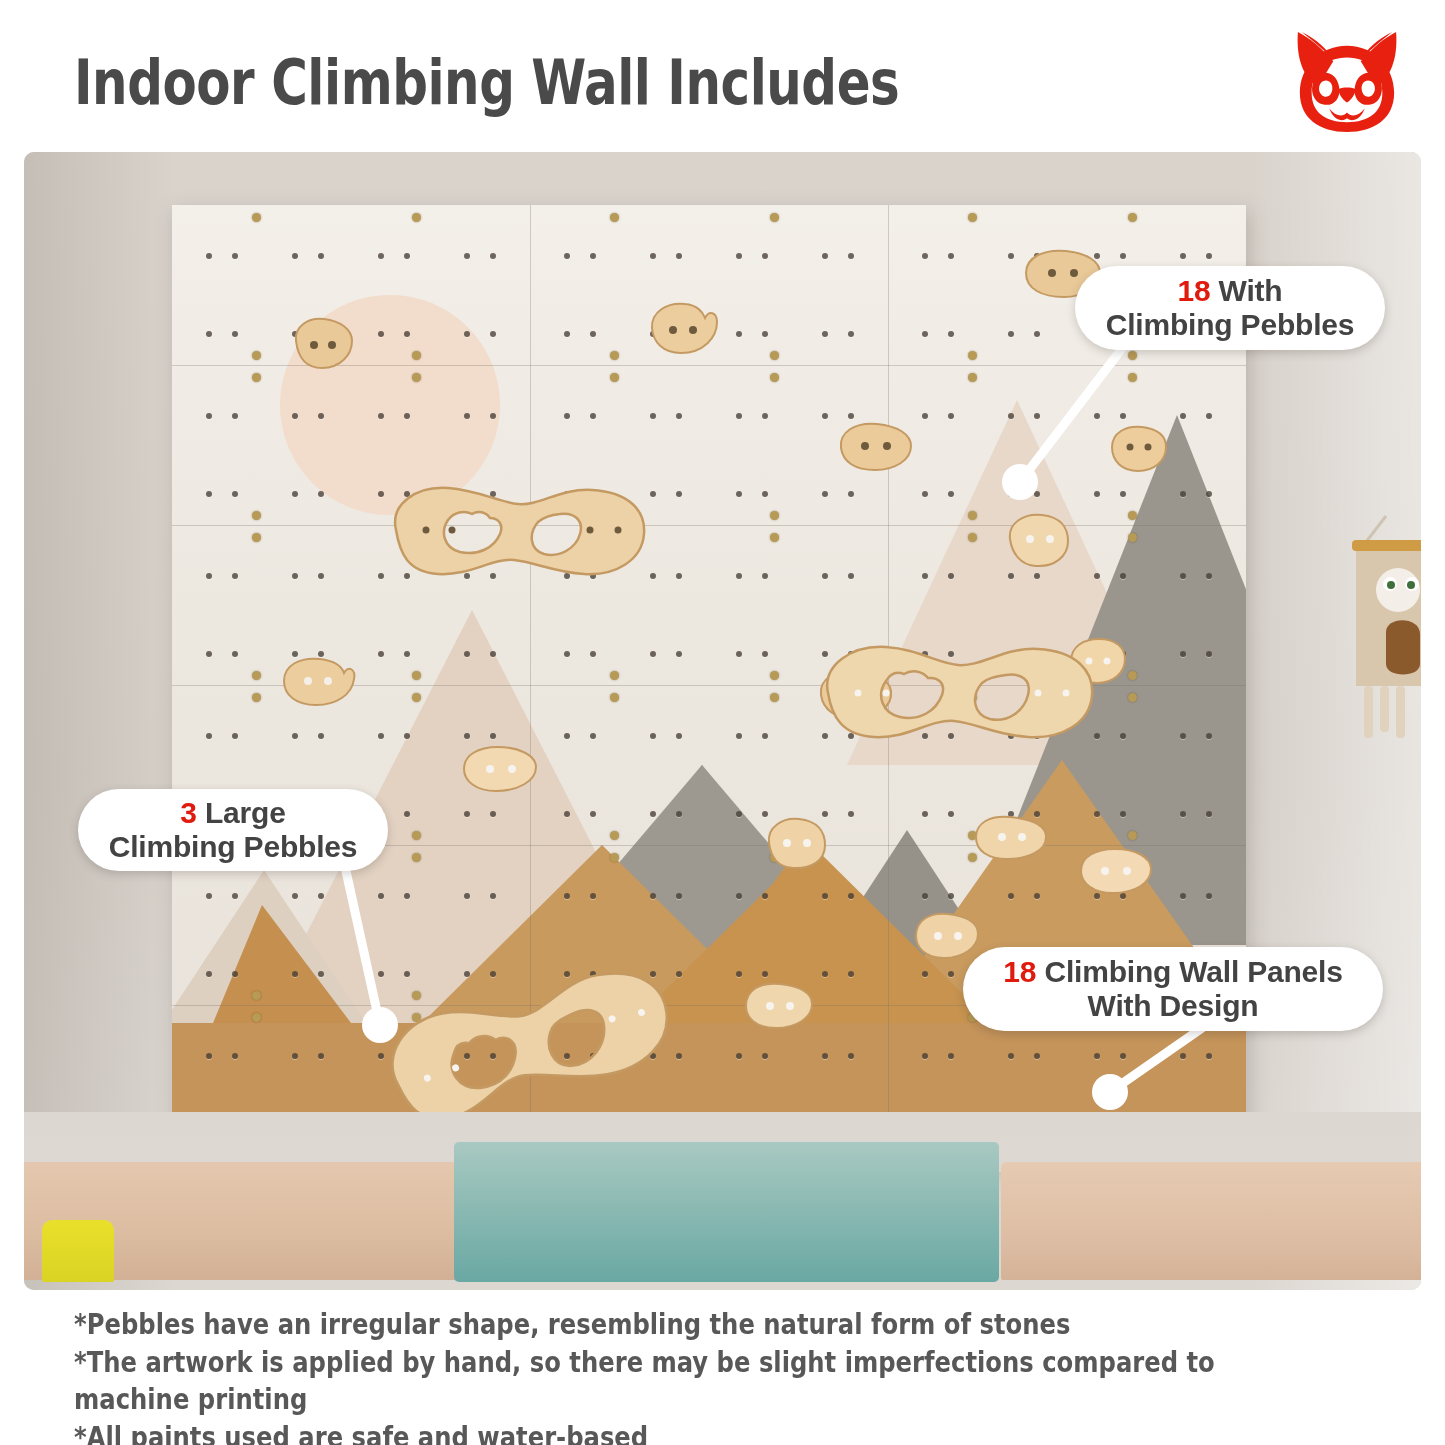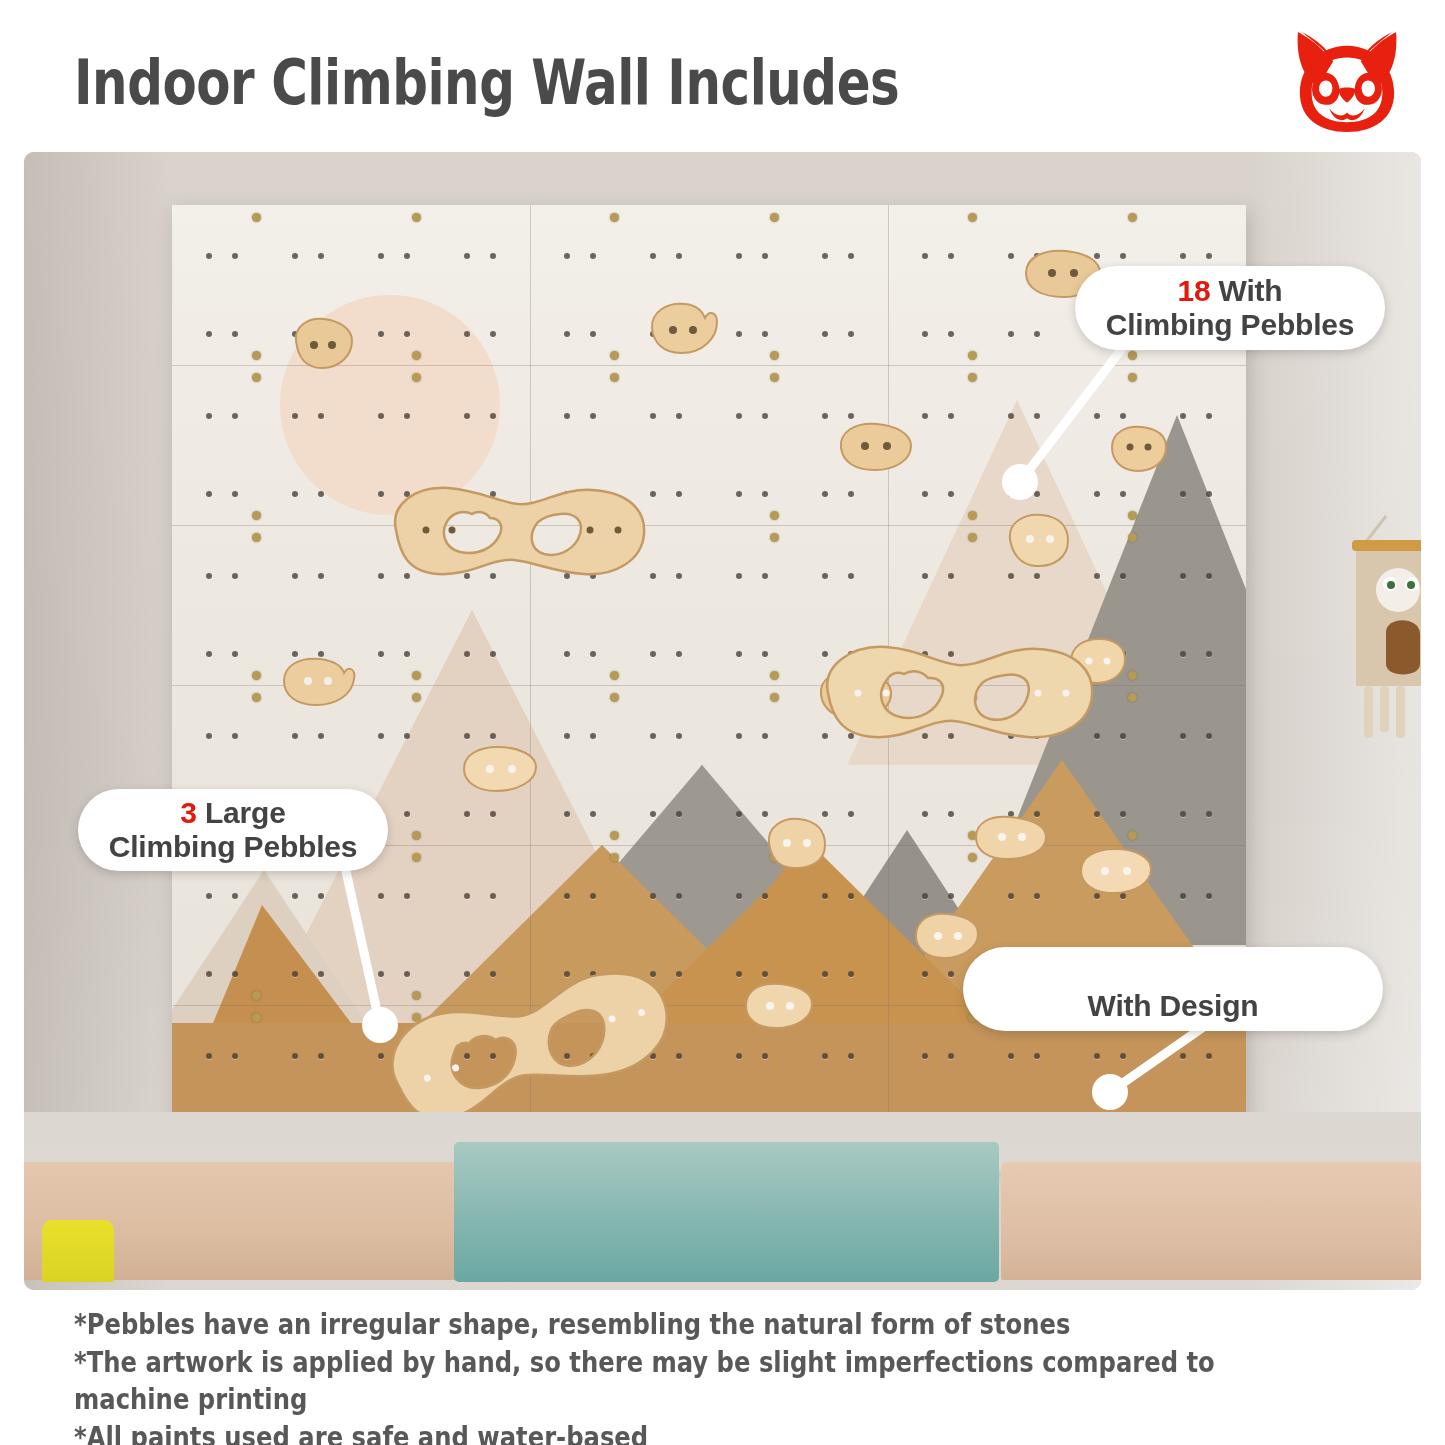--- a/index.html
+++ b/index.html
@@ -823,21 +823,21 @@
       <span>Climbing Pebbles</span>
     </div>
   </div>
 
   <svg class="leader" style="left:1080px; top:1020px; width:140px; height:110px;">
     <line x1="122" y1="8" x2="30" y2="72"></line>
     <circle cx="30" cy="72" r="18"></circle>
   </svg>
   <div class="callout" style="left:963px; top:947px; width:420px; height:84px;">
     <div class="callout-text">
-      <br>
+      <span><span class="qty">18</span><span> Climbing Wall Panels</span></span><br>
       <span>With Design</span>
     </div>
   </div>
 
   <div id="footnotes">
     <div>*Pebbles have an irregular shape, resembling the natural form of stones</div>
     <div>*The artwork is applied by hand, so there may be slight imperfections compared to machine printing</div>
     <div>*All paints used are safe and water-based</div>
   </div>
 

